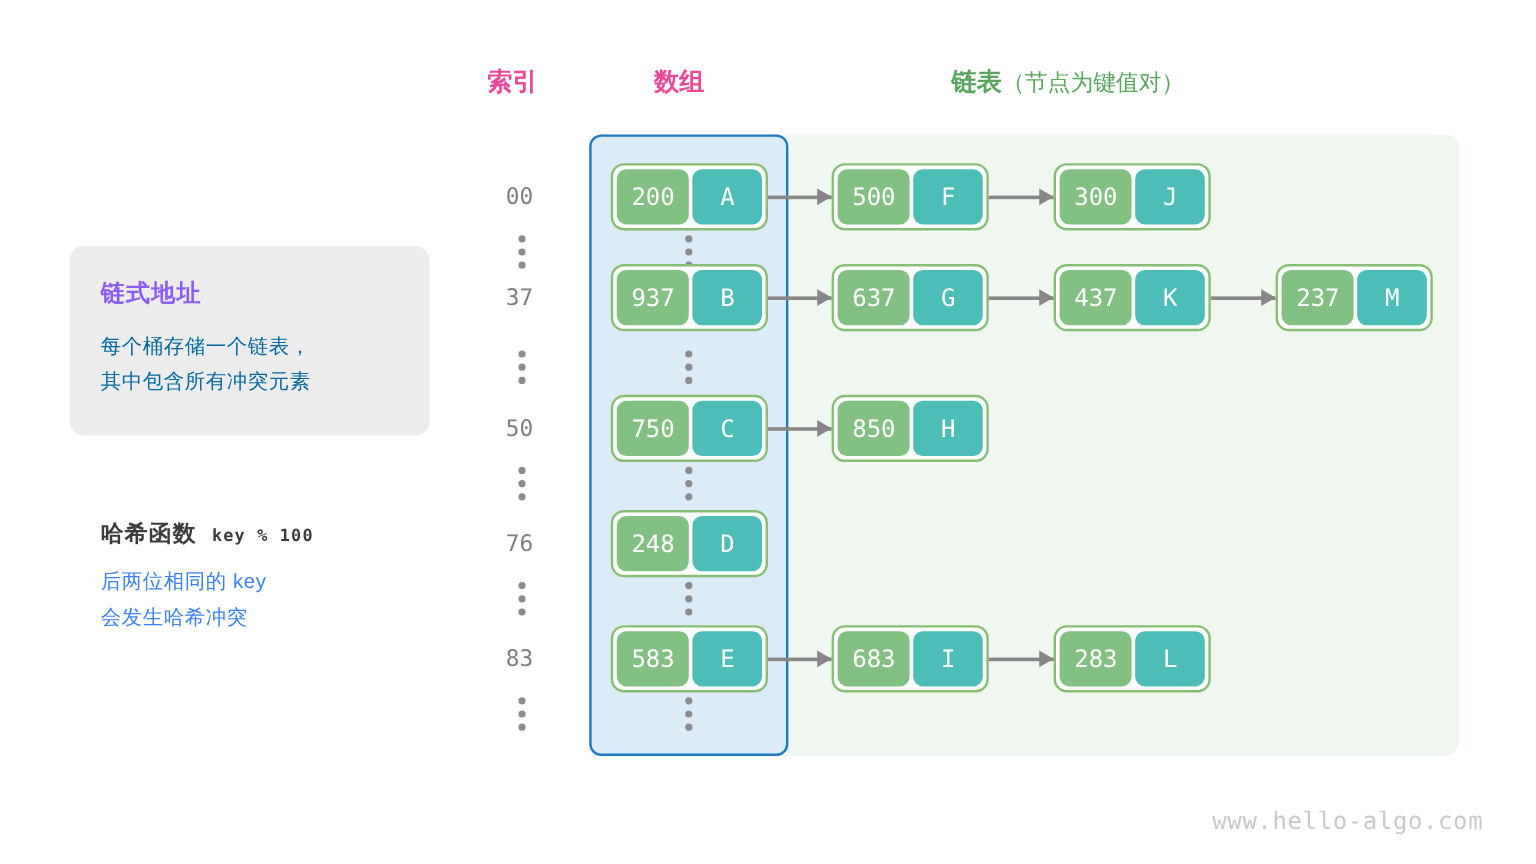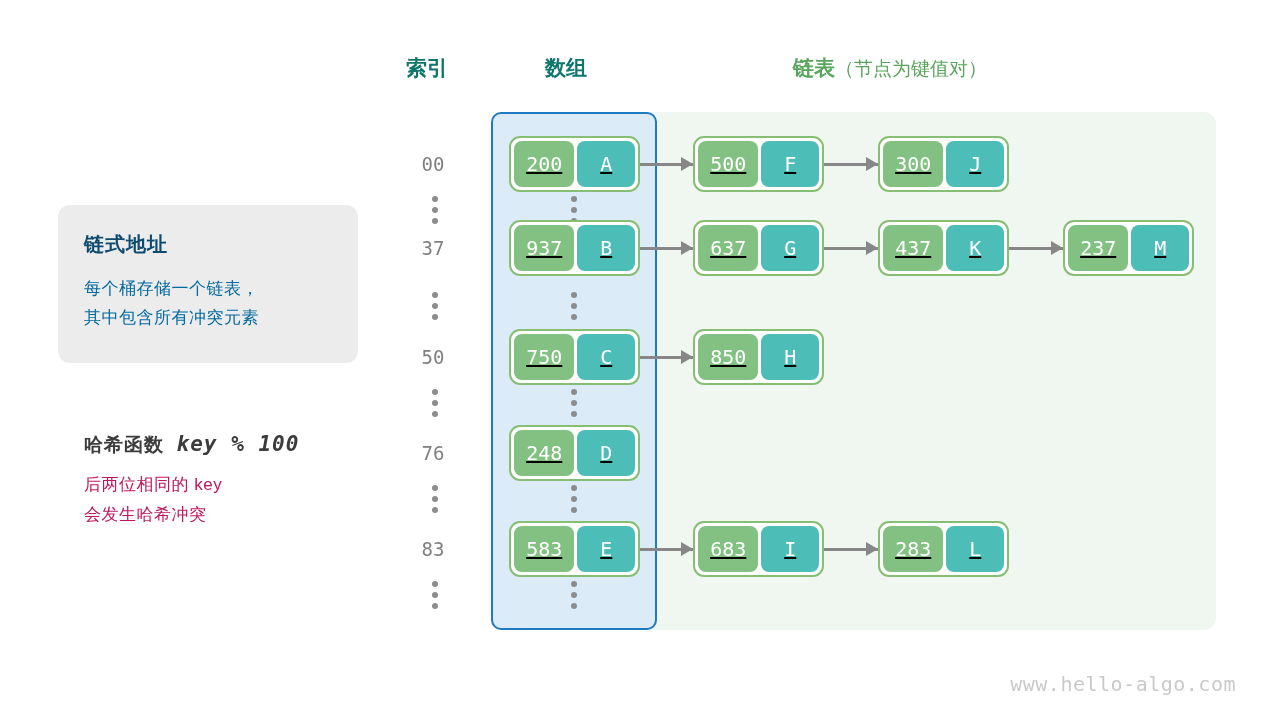--- a/index.html
+++ b/index.html
@@ -9,21 +9,21 @@
     font-family: "Liberation Sans", "DejaVu Sans", sans-serif;
     overflow: hidden;
   }
   #stage { position: relative; width: 1280px; height: 720px; }
 
   
   .hdr {
     position: absolute;
     font-size: 21px;
     font-weight: bold;
-    color: #0f766e;
+    color: #ec4899;
     white-space: nowrap;
   }
   .hdr-index { left: 406px; top: 54px; }
   .hdr-array { left: 545px; top: 54px; }
   .hdr-list  { left: 793px; top: 54px; color: #58a55c; }
   .hdr-list .sub {
     font-size: 19px;
     font-weight: normal;
     color: #58a55c;
   }
@@ -33,21 +33,21 @@
     position: absolute;
     left: 58px; top: 205px;
     width: 300px; height: 158px;
     background: #ececec;
     border-radius: 12px;
     padding: 26px 26px 0 26px;
   }
   .info-title {
     font-size: 20px;
     font-weight: bold;
-    color: #0c4a6e;
+    color: #8b5cf6;
     letter-spacing: 1px;
     margin-bottom: 16px;
   }
   .info-body {
     font-size: 17px;
     color: #0369a1;
     line-height: 1.72;
     letter-spacing: .5px;
   }
 
@@ -57,26 +57,25 @@
     font-size: 19px;
     font-weight: bold;
     color: #3c3c3c;
     letter-spacing: 1px;
     white-space: nowrap;
     margin-bottom: 12px;
   }
   .note-title .code {
     font-family: "DejaVu Sans Mono", "Liberation Mono", monospace;
     font-weight: bold;
-    font-size: 21px;
-    font-style: italic;
+    font-size: 14px;
   }
   .note-body {
     font-size: 17px;
-    color: #be185d;
+    color: #3b82f6;
     line-height: 1.75;
     letter-spacing: .5px;
   }
 
   
   .green-panel {
     position: absolute;
     left: 560px; top: 112px;
     width: 656px; height: 518px;
     background: #f0f7f0;
@@ -106,21 +105,20 @@
     font-family: "DejaVu Sans Mono", "Liberation Mono", monospace;
     font-size: 19px;
     color: #7f7f7f;
   }
   .chain {
     position: absolute;
     left: 509px; top: 0;
     height: 56px;
     display: flex;
     align-items: flex-end;
-    text-decoration: underline;
   }
 
   
   .node {
     width: 131px; height: 56px;
     border: 2px solid #86bf73;
     border-radius: 11px;
     background: #ffffff;
     display: flex;
     align-items: center;

